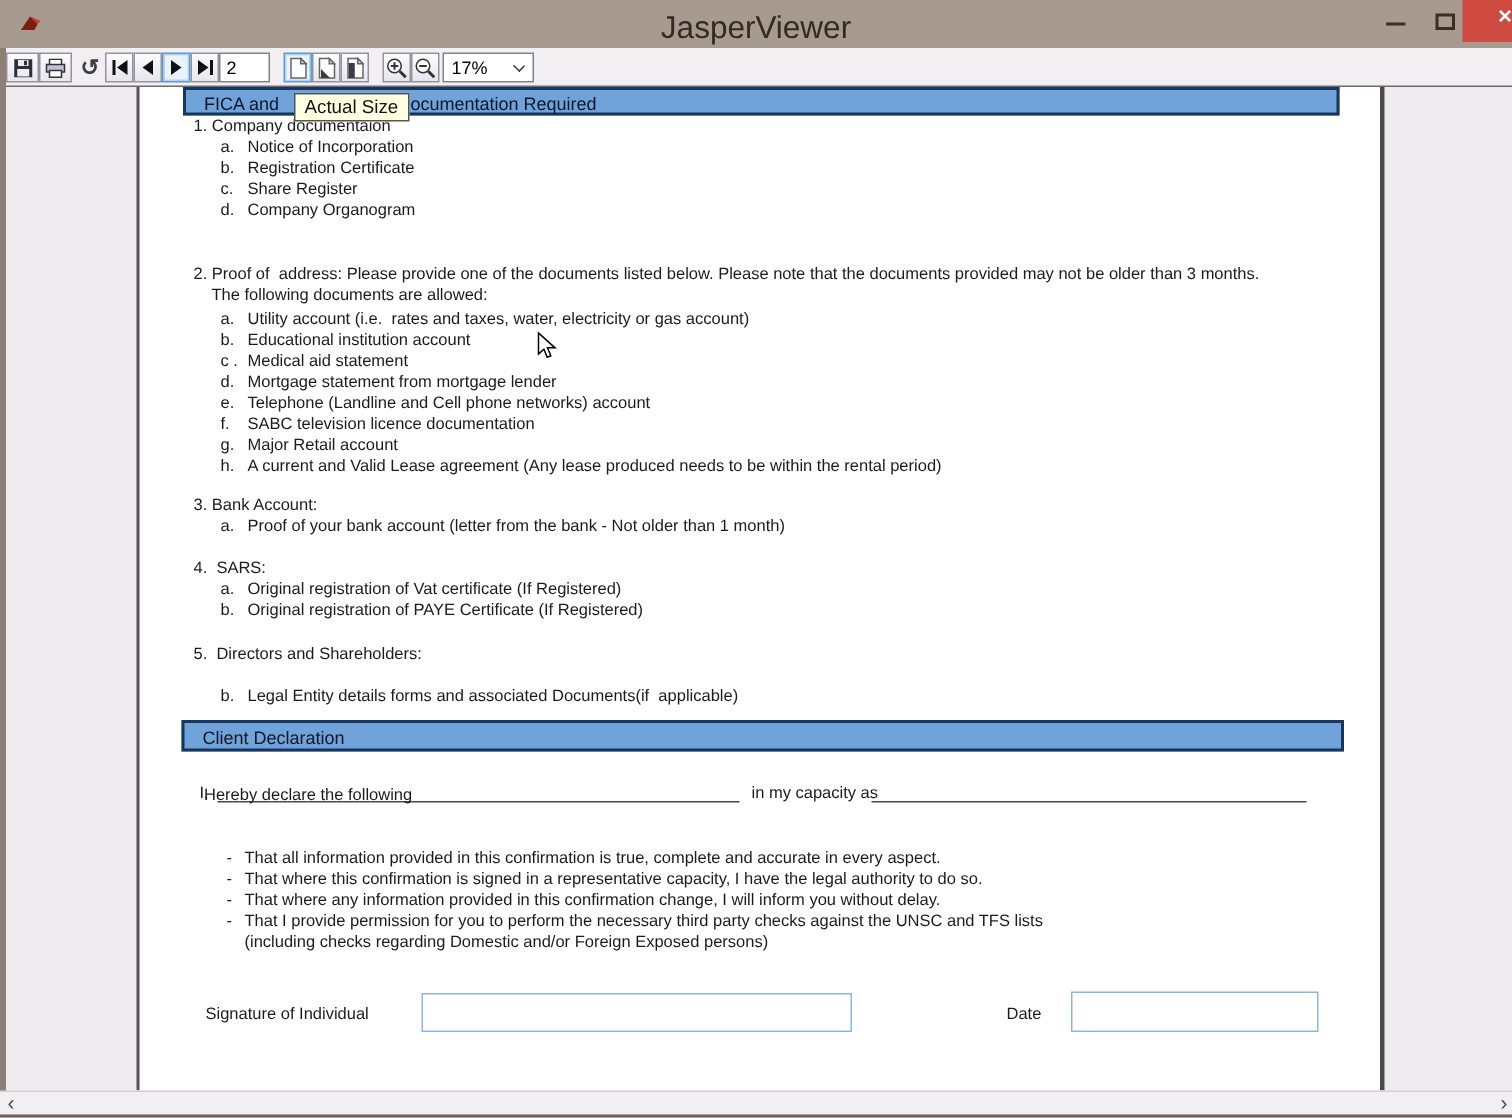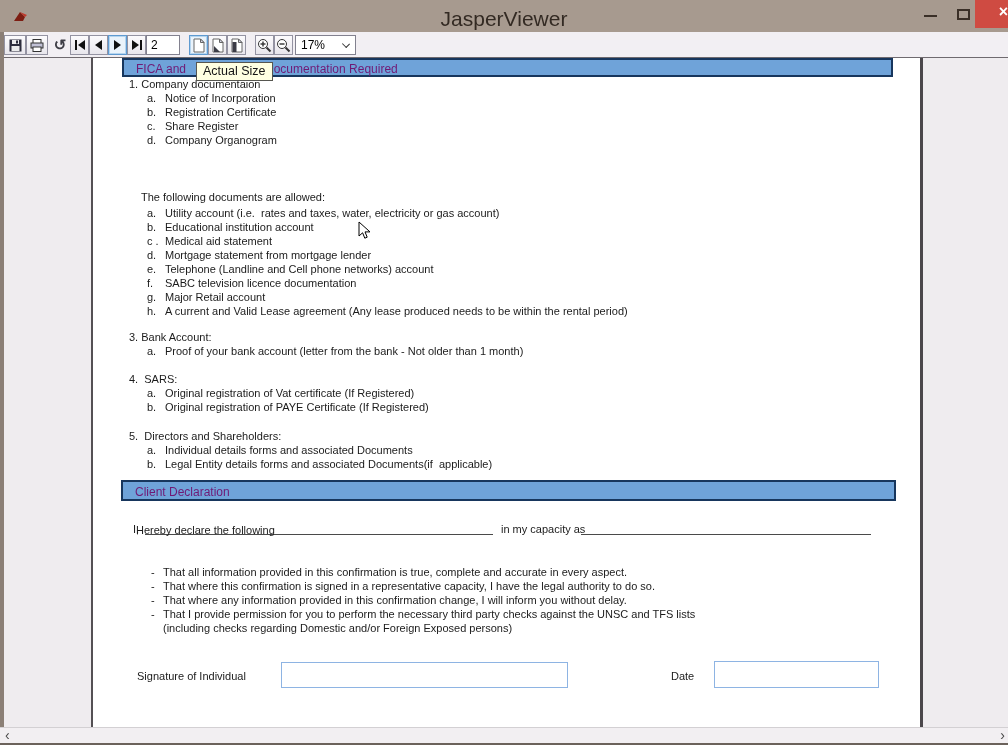--- a/index.html
+++ b/index.html
@@ -26,21 +26,21 @@
   .tri-l { width:0; height:0; border-top:5px solid transparent; border-bottom:5px solid transparent; border-right:7px solid #111; }
   .navbar-bar { width:2px; height:10px; background:#111; }
   .reload-glyph { font-size:15px; color:#3e3e46; font-weight:bold; }
   .page-input { position:absolute; left:146px; top:3px; width:34px; height:20px; border:1px solid #82818f; font-size:12px; padding-left:4px; font-family:"Liberation Sans",sans-serif; background:#fff; }
   .combo { position:absolute; left:295px; top:3px; width:61px; height:20px; border:1px solid #82818f; background:#fff; font-size:12px; display:flex; align-items:center; padding-left:5px; }
   .combo .chev { position:absolute; right:6px; top:6px; width:6px; height:6px; border-right:1.6px solid #333; border-bottom:1.6px solid #333; transform:rotate(45deg) scale(1,0.9); transform-origin:center; margin-top:-1px; }
 
   
   .main { position:absolute; left:0; top:58px; width:1008px; height:669px; background:#efecef; }
   .page { position:absolute; left:91px; top:0; width:832px; height:669px; background:#ffffff; border-left:2px solid #545054; border-right:3px solid #4b474b; }
-  .sectionbar { position:absolute; background:#6fa3d9; border:2px solid #17365d; color:#701a75; font-size:12px; white-space:pre; }
+  .sectionbar { position:absolute; background:#6fa3d9; border:2px solid #17365d; color:#0f172a; font-size:12px; white-space:pre; }
   .sectionbar .bar-text { position:absolute; top:2px; }
   .t-line { position:absolute; white-space:pre; font-size:11px; color:#1b1b1b; line-height:13px; }
   .li { position:absolute; white-space:pre; font-size:11px; color:#1b1b1b; }
   .li .m { display:inline-block; width:18px; }
   .decl .m { display:inline-block; width:12px; }
   .uline { position:absolute; border-bottom:1px solid #4a4a4a; height:12px; }
   .field-box { position:absolute; background:#fff; border:1px solid #8eb4e3; }
 
   
   .tooltip { position:absolute; left:196px; top:62px; height:19px; background:#ffffe1; border:1px solid #565650; color:#141414; font-size:12.5px; padding:1px 6px 0 6px; white-space:pre; z-index:30; }
@@ -168,39 +168,39 @@
         <span class="bar-text" style="left:12px;">FICA and</span>
         <span class="bar-text" style="left:141px;">Documentation Required</span>
       </div>
 
       <div class="t-line" style="left:36px; top:20px;">1. Company documentaion</div>
       <div class="li" style="left:54px; top:34px;"><span class="m">a.</span><span>Notice of Incorporation</span></div>
       <div class="li" style="left:54px; top:48px;"><span class="m">b.</span><span>Registration Certificate</span></div>
       <div class="li" style="left:54px; top:62px;"><span class="m">c.</span><span>Share Register</span></div>
       <div class="li" style="left:54px; top:76px;"><span class="m">d.</span><span>Company Organogram</span></div>
 
+      <div class="t-line" style="left:36px; top:119px;">2. Proof of  address: Please provide one of the documents listed below. Please note that the documents provided may not be older than 3 months.</div>
       <div class="t-line" style="left:48px; top:133px;">The following documents are allowed:</div>
       <div class="li" style="left:54px; top:149px;"><span class="m">a.</span><span>Utility account (i.e.  rates and taxes, water, electricity or gas account)</span></div>
       <div class="li" style="left:54px; top:163px;"><span class="m">b.</span><span>Educational institution account</span></div>
       <div class="li" style="left:54px; top:177px;"><span class="m">c .</span><span>Medical aid statement</span></div>
       <div class="li" style="left:54px; top:191px;"><span class="m">d.</span><span>Mortgage statement from mortgage lender</span></div>
       <div class="li" style="left:54px; top:205px;"><span class="m">e.</span><span>Telephone (Landline and Cell phone networks) account</span></div>
       <div class="li" style="left:54px; top:219px;"><span class="m">f.</span><span>SABC television licence documentation</span></div>
       <div class="li" style="left:54px; top:233px;"><span class="m">g.</span><span>Major Retail account</span></div>
       <div class="li" style="left:54px; top:247px;"><span class="m">h.</span><span>A current and Valid Lease agreement (Any lease produced needs to be within the rental period)</span></div>
 
       <div class="t-line" style="left:36px; top:273px;">3. Bank Account:</div>
       <div class="li" style="left:54px; top:287px;"><span class="m">a.</span><span>Proof of your bank account (letter from the bank - Not older than 1 month)</span></div>
 
       <div class="t-line" style="left:36px; top:315px;">4.  SARS:</div>
       <div class="li" style="left:54px; top:329px;"><span class="m">a.</span><span>Original registration of Vat certificate (If Registered)</span></div>
       <div class="li" style="left:54px; top:343px;"><span class="m">b.</span><span>Original registration of PAYE Certificate (If Registered)</span></div>
 
       <div class="t-line" style="left:36px; top:372px;">5.  Directors and Shareholders:</div>
-      <div class="li" style="left:54px; top:386px;"><span class="m">a.</span><span>Individual details forms and associated Documents</span></div>
       <div class="li" style="left:54px; top:400px;"><span class="m">b.</span><span>Legal Entity details forms and associated Documents(if  applicable)</span></div>
 
       <div class="sectionbar" style="left:28px; top:422px; width:775px; height:21px;">
         <span class="bar-text" style="left:12px; top:3px;">Client Declaration</span>
       </div>
 
       <div class="t-line" style="left:40px; top:465px;">I,</div>
       <div class="uline" style="left:52px; top:465px; width:348px;"></div>
       <div class="t-line" style="left:408px; top:465px;">in my capacity as</div>
       <div class="uline" style="left:488px; top:465px; width:290px;"></div>

